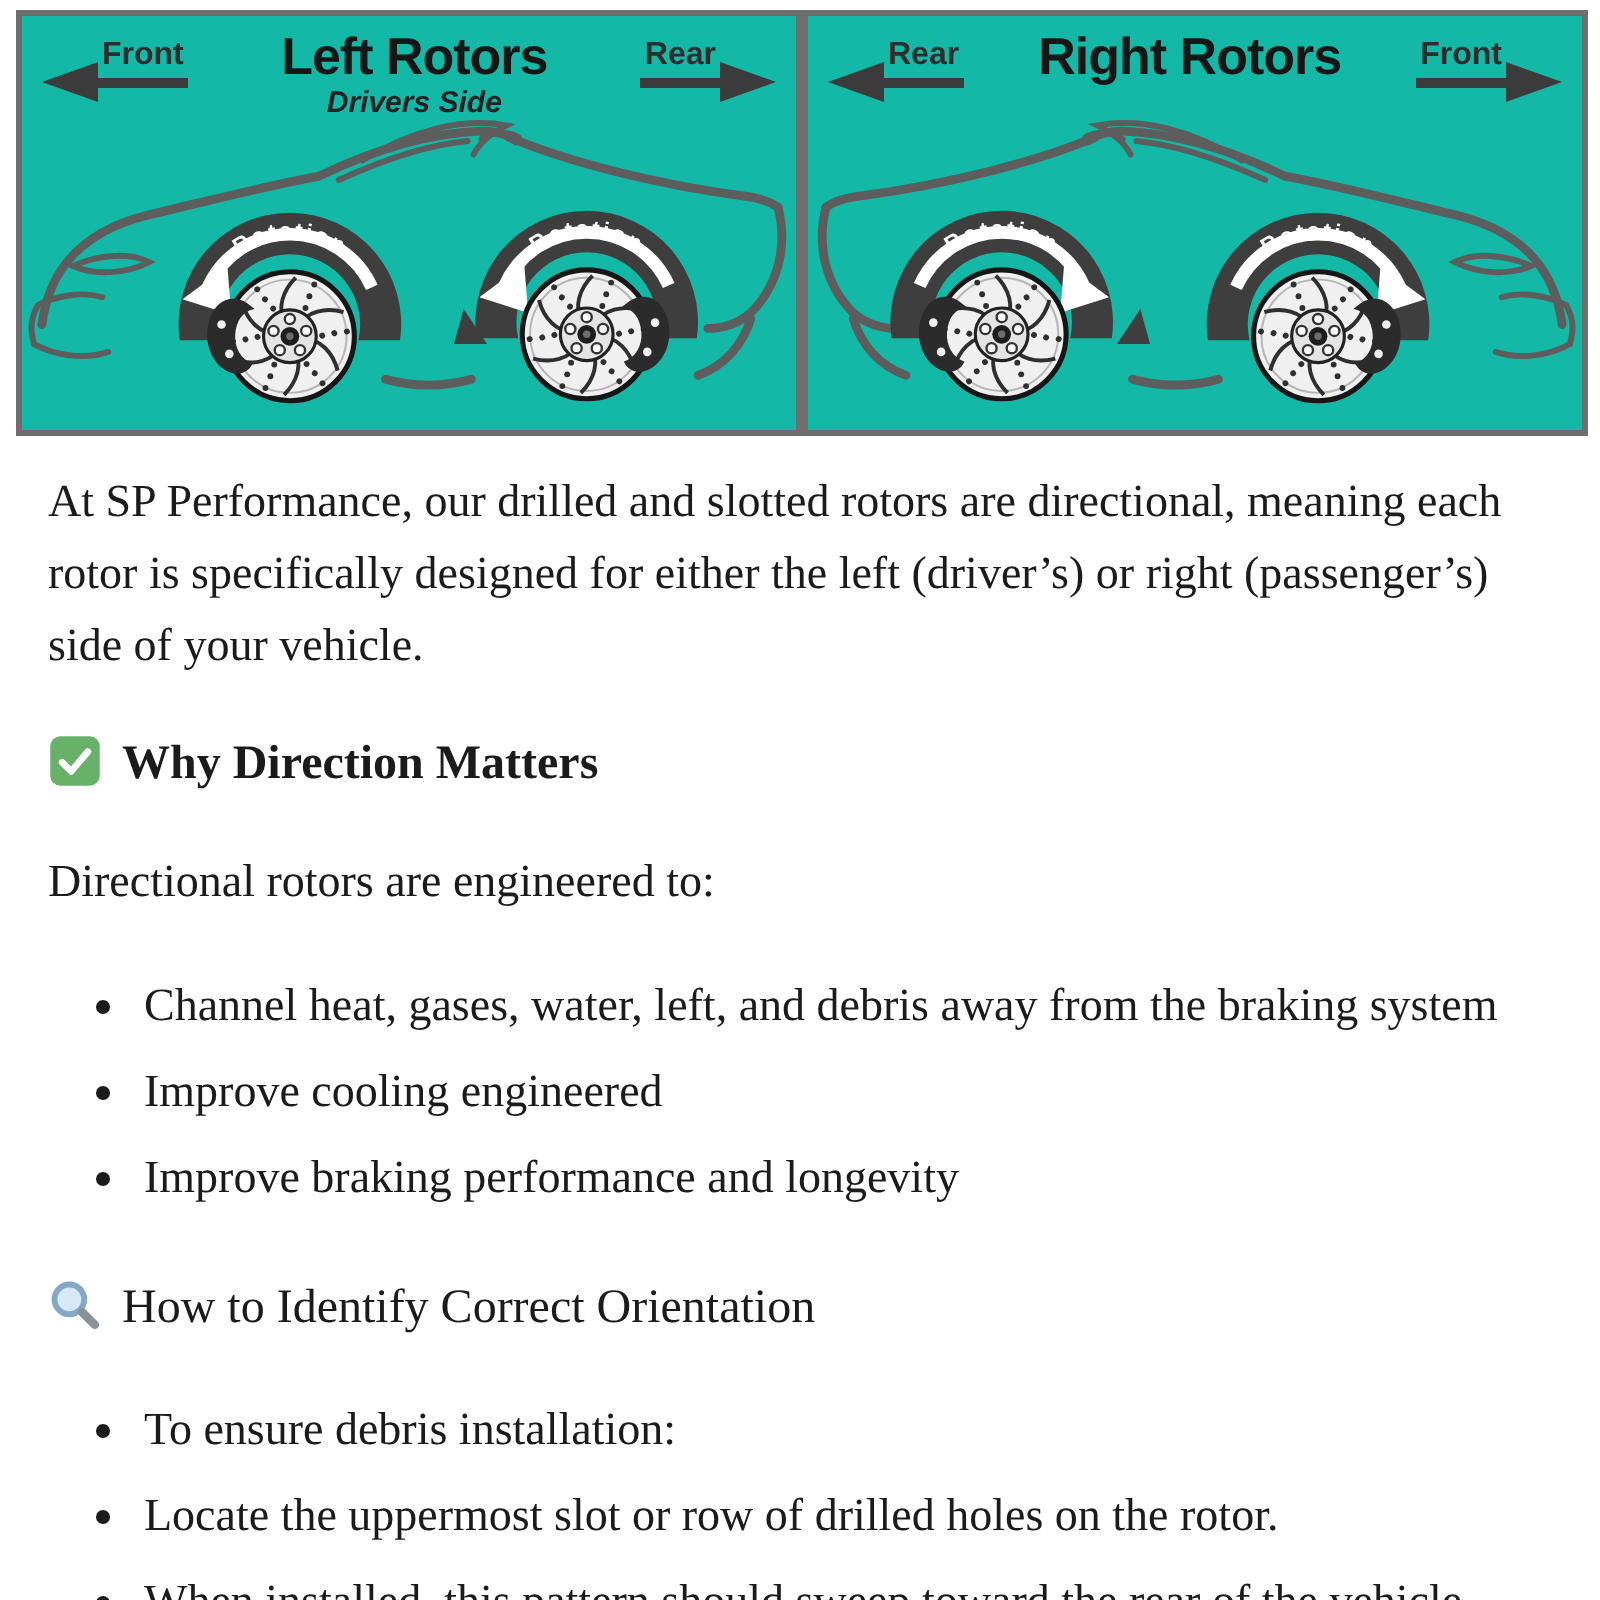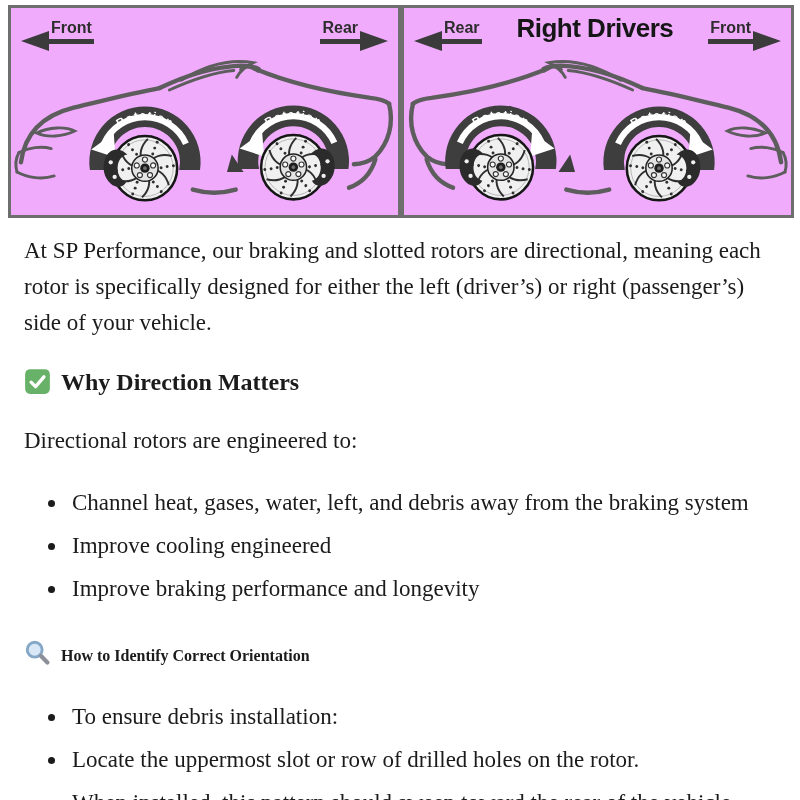--- a/index.html
+++ b/index.html
@@ -1,21 +1,21 @@
 <!DOCTYPE html>
 <html><head>
 <meta charset="utf-8">
 <style>
   * { margin:0; padding:0; box-sizing:border-box; }
   html,body { width:800px; height:800px; background:#ffffff; overflow:hidden;
               font-family:"Liberation Serif", serif; color:#1b1b1b; }
 
   
   .diagram { display:flex; margin:5px 6px 0 8px; height:213px; }
-  .panel { flex:1 1 50%; position:relative; border:3px solid #6e6e6e; background:#f0abfc; }
+  .panel { flex:1 1 50%; position:relative; border:3px solid #6e6e6e; background:#14b8a6; }
   .panel + .panel { border-left-width:3px; margin-left:0; }
 
   .panel-header { position:absolute; top:7px; left:8px; right:8px;
                   display:flex; justify-content:space-between; align-items:flex-start; z-index:2; }
   .dir { position:relative; display:inline-block; border-bottom:5px solid #3b3b3b;
          padding:0 2px 2px 2px; margin-top:4px;
          font-family:"Liberation Sans", sans-serif; font-weight:bold; font-size:16px; color:#2d2d2d; }
   .dir-left  { margin-left:30px; }
   .dir-right { margin-right:30px; }
   .tri { position:absolute; width:0; height:0;
@@ -31,21 +31,21 @@
 
   .bodyline  { fill:none; stroke:#5d5d5d; stroke-width:4.5; stroke-linecap:round; }
   .bodyline2 { fill:none; stroke:#5d5d5d; stroke-width:3;   stroke-linecap:round; }
   .rotText { font-family:"Liberation Sans", sans-serif; font-weight:bold; font-size:11.5px;
              fill:#ffffff; letter-spacing:1.2px; text-anchor:middle; }
 
   
   .article { margin:15px 28px 0 24px; font-size:23px; line-height:36px; }
   .article p { margin-bottom:26px; }
   h2.sec { font-size:24px; line-height:30px; margin:16px 0 26px; font-weight:bold; }
-  h3.sec { font-size:16px; line-height:30px; margin:32px 0 28px; font-weight:bold; }
+  h3.sec { font-size:24px; line-height:30px; margin:32px 0 28px; font-weight:normal; }
   .emoji { display:inline-block; width:27px; height:27px; margin-right:10px; vertical-align:-5px; }
   .emoji svg { width:100%; height:100%; display:block; }
   ul { margin:24px 0 26px; padding-left:44px; }
   li { padding-left:4px; margin-bottom:7px; }
 </style>
 </head>
 <body>
 
 <svg width="0" height="0" style="position:absolute" aria-hidden="true">
   <defs>
@@ -113,20 +113,24 @@
 <div>
 
   <div class="diagram">
 
     <div class="panel">
       <div class="panel-header">
         <div class="dir dir-left">
           <span class="tri tri-left"></span>
           <span>Front</span>
         </div>
+        <div class="panel-title-block">
+          <div class="panel-title">Left Rotors</div>
+          <div class="panel-subtitle">Drivers Side</div>
+        </div>
         <div class="dir dir-right">
           <span>Rear</span>
           <span class="tri tri-right"></span>
         </div>
       </div>
       <svg class="car" viewBox="0 0 392 212" preserveAspectRatio="xMidYMax meet">
         <use href="#carBody"></use>
         <g transform="translate(135,158)">
           <use href="#archShape"></use>
             <use href="#arrowArc"></use>
@@ -150,21 +154,21 @@
       </svg>
     </div>
 
     <div class="panel">
       <div class="panel-header">
         <div class="dir dir-left">
           <span class="tri tri-left"></span>
           <span>Rear</span>
         </div>
         <div class="panel-title-block">
-          <div class="panel-title">Right Drivers</div>
+          <div class="panel-title">Right Rotors</div>
         </div>
         <div class="dir dir-right">
           <span>Front</span>
           <span class="tri tri-right"></span>
         </div>
       </div>
       <svg class="car" viewBox="0 0 392 212" preserveAspectRatio="xMidYMax meet">
         <g transform="translate(392,0) scale(-1,1)">
             <use href="#carBody"></use>
           </g>
@@ -187,21 +191,21 @@
               <use href="#rotorCore" transform="scale(-1,1)"></use>
               <use href="#caliperShape" transform="scale(-1,1)"></use>
             </g>
         </g>
       </svg>
     </div>
   </div>
 
   <div class="article">
 
-    <p>At SP Performance, our braking and slotted rotors are directional, meaning each rotor is specifically designed for either the left (driver’s) or right (passenger’s) side of your vehicle.</p>
+    <p>At SP Performance, our drilled and slotted rotors are directional, meaning each rotor is specifically designed for either the left (driver’s) or right (passenger’s) side of your vehicle.</p>
 
     <h2 class="sec">
       <span class="emoji">
         <svg viewBox="0 0 24 24">
           <rect x="1" y="1" width="22" height="22" rx="4.5" fill="#68b168"></rect>
           <path d="M6.3 12.6 L10.3 16.6 L17.7 7.9" fill="none" stroke="#ffffff" stroke-width="3" stroke-linecap="round" stroke-linejoin="round"></path>
         </svg>
       </span><span>Why Direction Matters</span>
     </h2>
 

